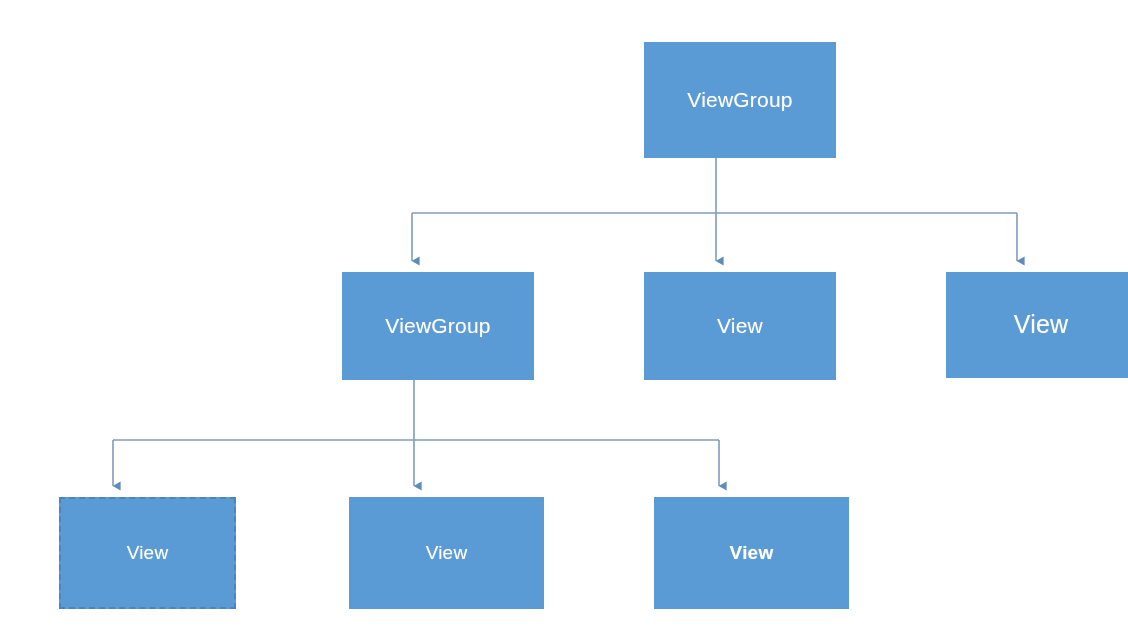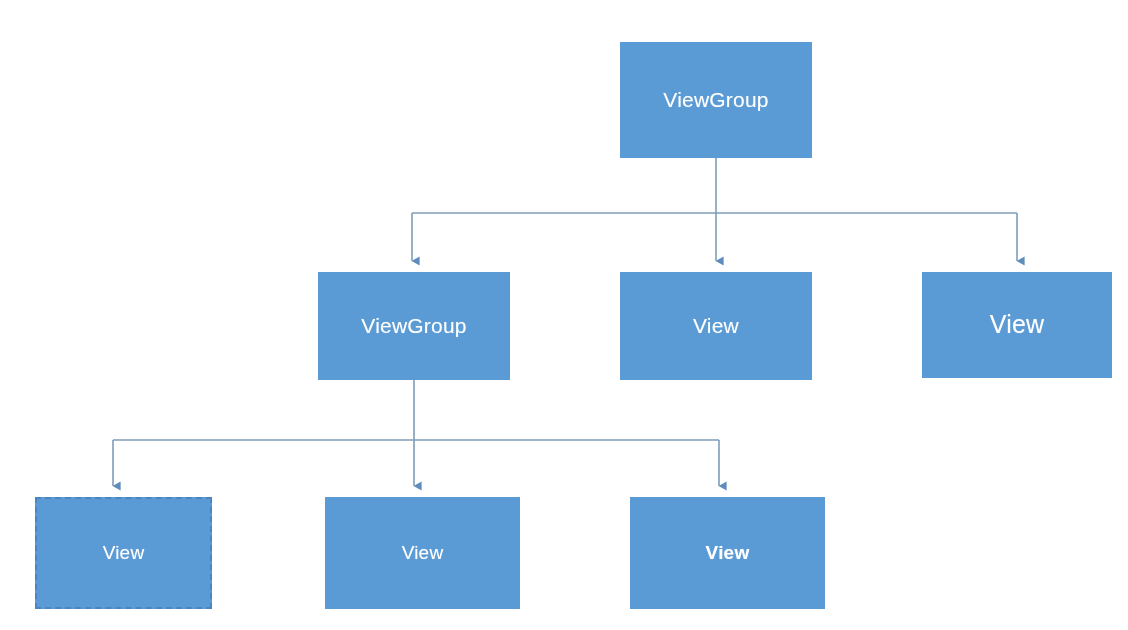--- a/index.html
+++ b/index.html
@@ -29,20 +29,21 @@
   .node {
     position: absolute;
     background: #5B9BD5;
     display: flex;
     align-items: center;
     justify-content: center;
     box-sizing: border-box;
     color: #ffffff;
     text-align: center;
     line-height: 1.1;
+    margin-left: 24px;
   }
   .node .node-label {
     display: block;
     font-size: 21px;
     font-weight: 400;
     color: #ffffff;
     letter-spacing: 0.2px;
     text-shadow: 0 0 1px rgba(255,255,255,0.35);
   }
   .node.sz-lg .node-label { font-size: 25px; }

